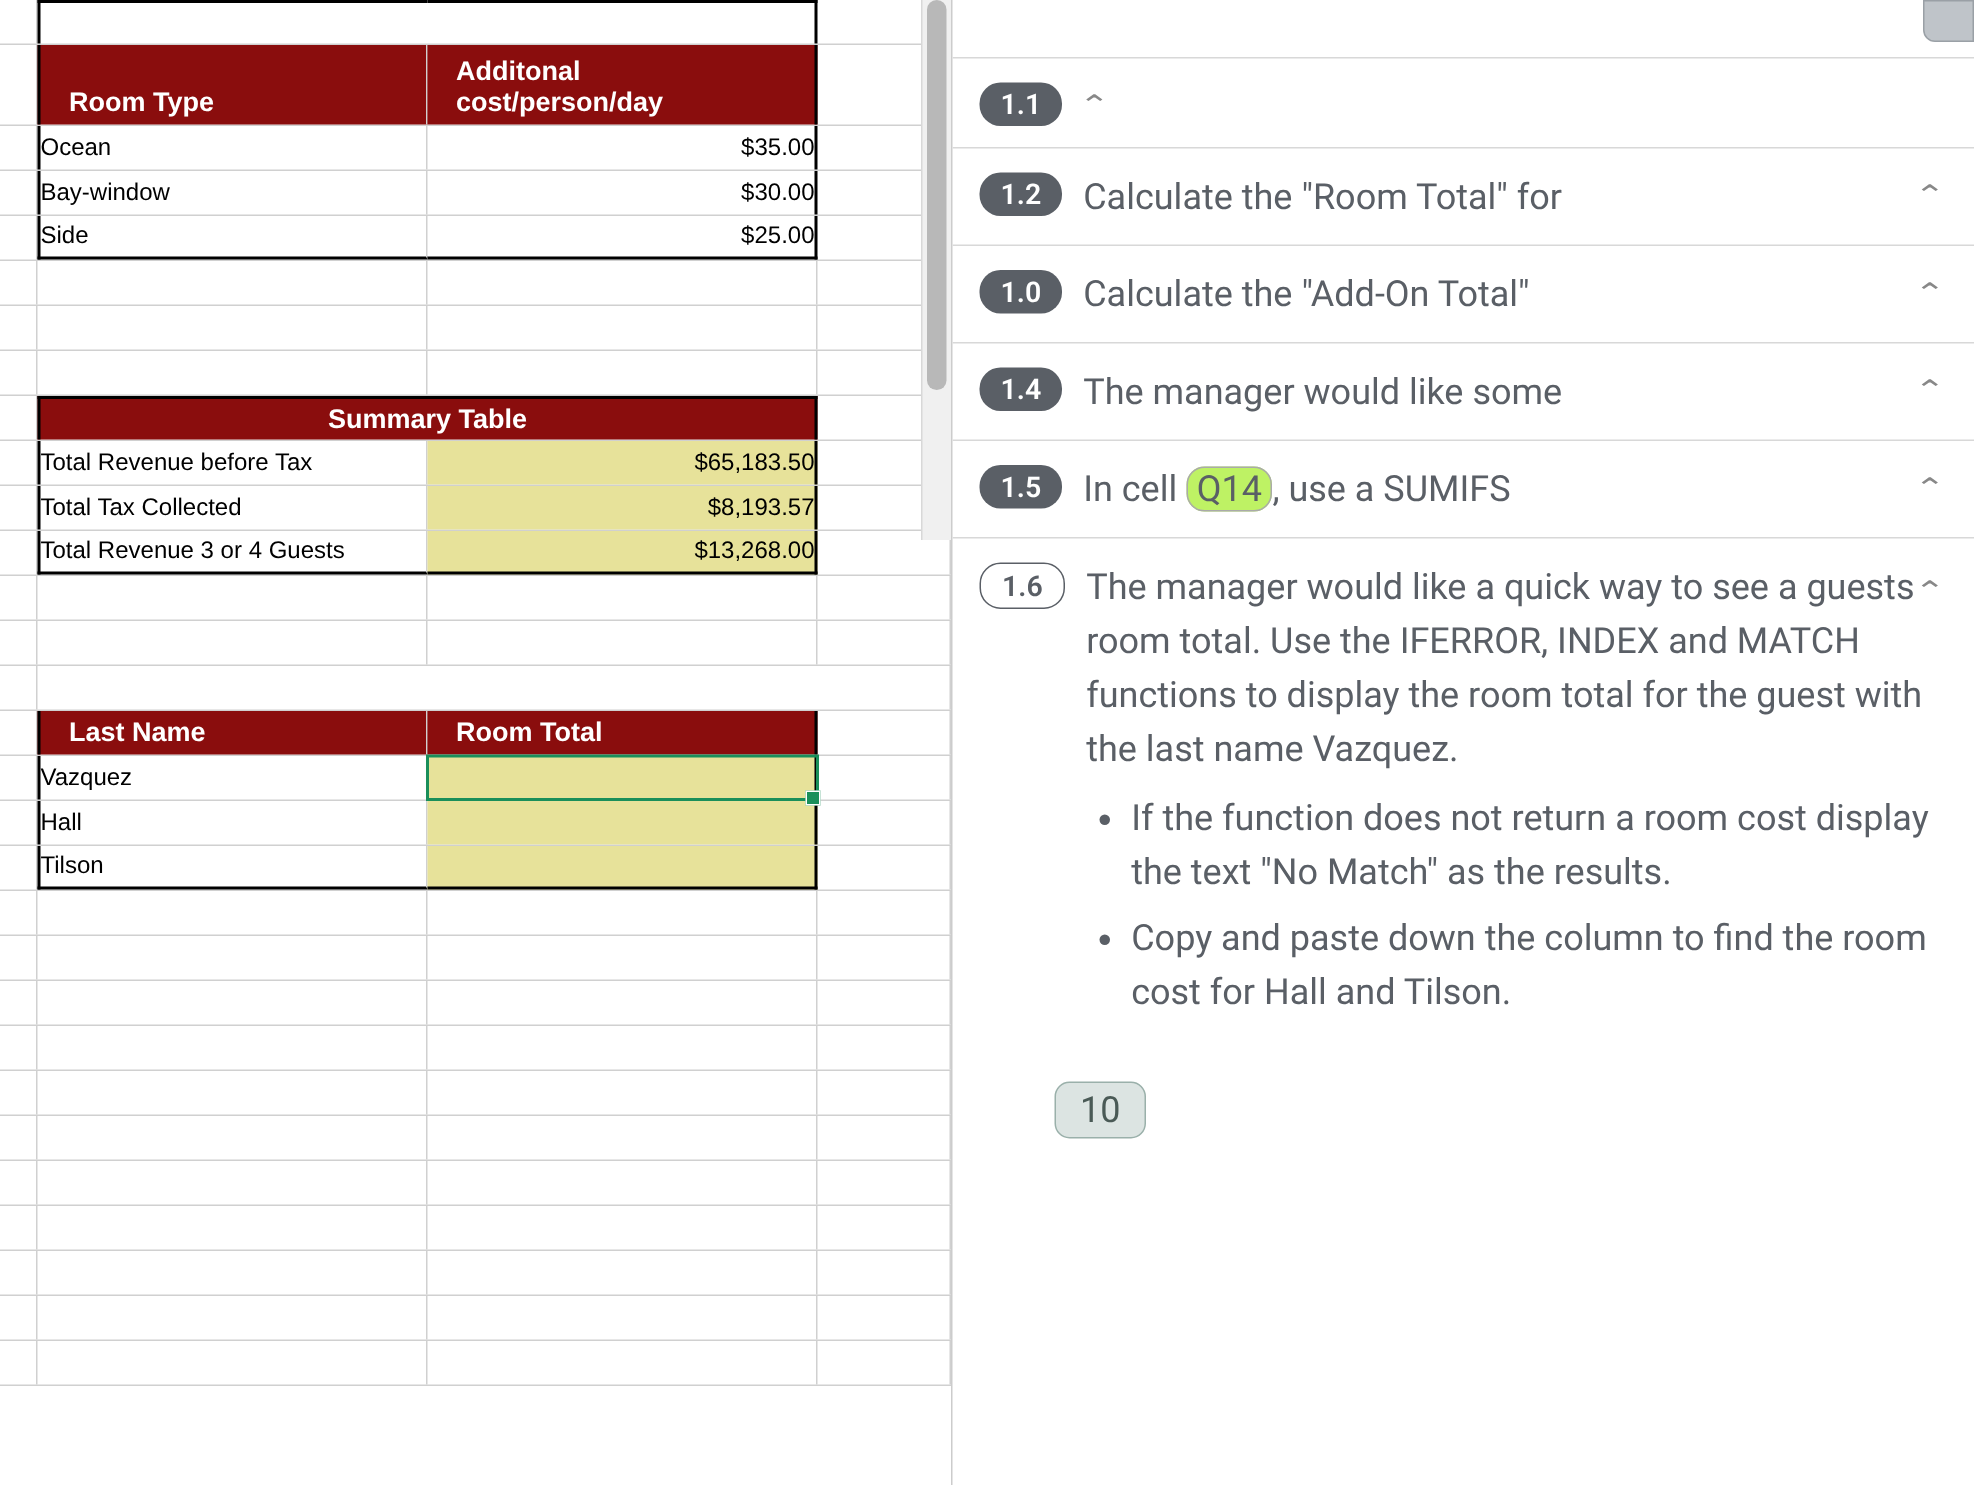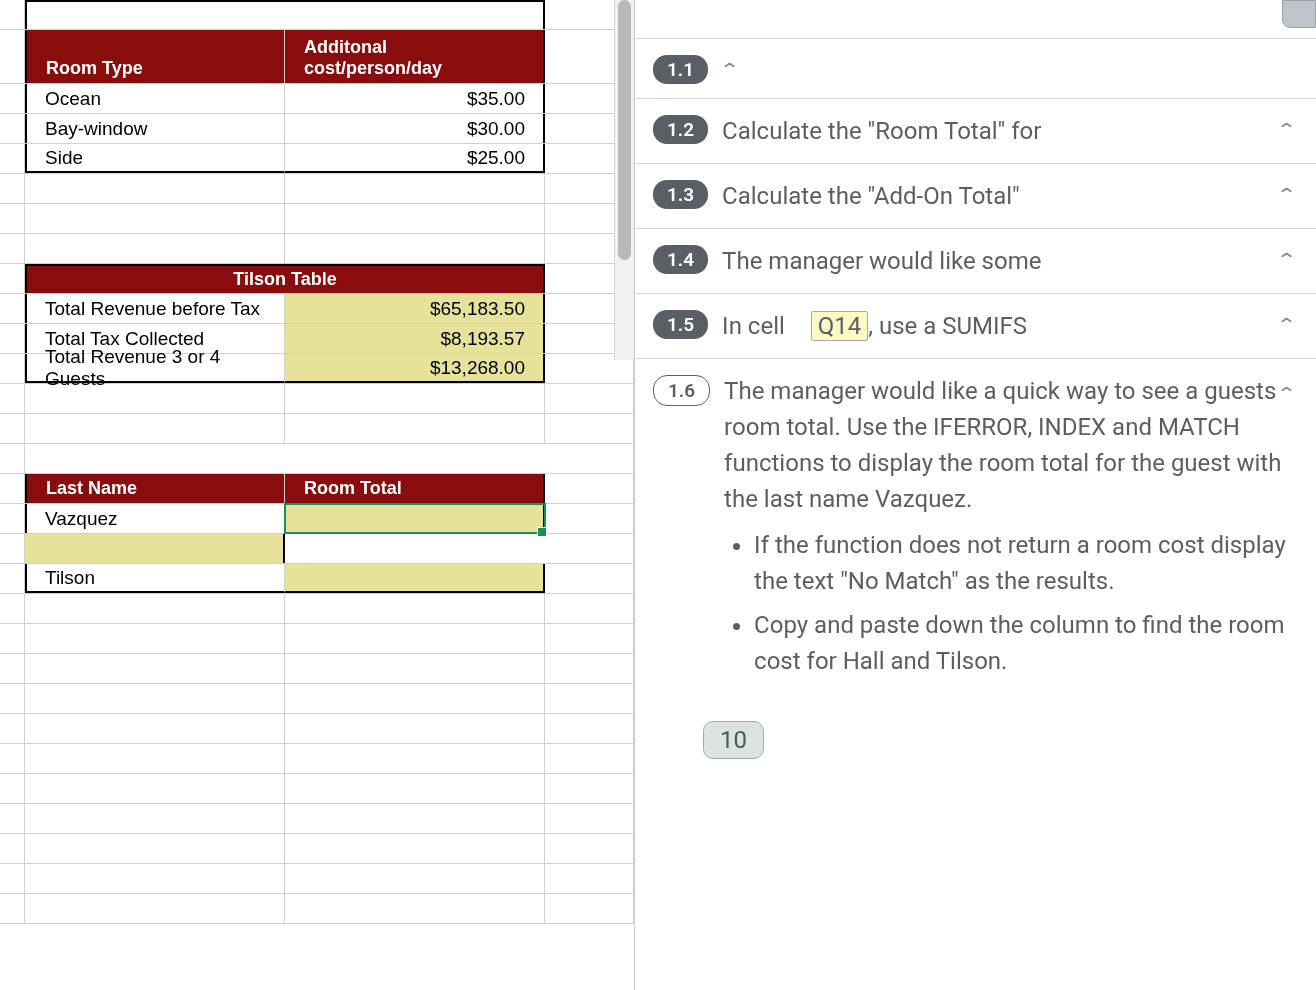--- a/index.html
+++ b/index.html
@@ -36,24 +36,24 @@
     color: #fff;
     font-weight: bold;
     font-size: 18px;
     display: flex;
     align-items: center;
     padding: 0 19px;
   }
   .hdr.center { justify-content: center; }
   .hdr.right { justify-content: flex-end; }
   .cell {
-    font-size: 19px;
+    font-size: 16px;
     display: flex;
     align-items: center;
-    padding: 0 18px;
+    padding: 0 0;
   }
   .cell.right { justify-content: flex-end; text-align: center; }
   .yellow { background: #e7e29a; }
 
   .blk-top { border-top: 2.5px solid #000; }
   .blk-bottom { border-bottom: 2.5px solid #000; }
   .blk-left { border-left: 2.5px solid #000; }
   .blk-right { border-right: 2.5px solid #000; }
 
   .sel {
@@ -127,24 +127,23 @@
     border: 1.5px solid #5a5f66;
   }
   .task-text {
     flex: 1;
     color: #5a5f66;
     font-size: 24px;
     line-height: 1.5;
   }
   .task-text .cellref {
     border: 1.5px solid #aaa;
-    border-radius: 2px;
+    border-radius: 12px;
     padding: 0 6px;
-    background: #fef9c3;
-    margin-left: 20px;
+    background: #bef264;
   }
   .chev {
     flex-shrink: 0;
     color: #888;
     font-size: 18px;
     margin-top: 6px;
     transform: scaleX(1.4);
   }
   .task ul {
     margin: 10px 0 0 0;
@@ -234,21 +233,21 @@
       </div>
     <div class="row">
         <div class="col-a"></div>
         <div class="col-b"></div>
         <div class="col-c"></div>
         <div class="col-d"></div>
       </div>
 
     <div class="row">
       <div class="col-a"></div>
-      <div class="hdr center blk-left blk-right blk-top" style="width:520px">Tilson Table</div>
+      <div class="hdr center blk-left blk-right blk-top" style="width:520px">Summary Table</div>
       <div class="col-d"></div>
     </div>
 
     <div class="row">
       <div class="col-a"></div>
       <div class="col-b cell blk-left">Total Revenue before Tax</div>
       <div class="col-c cell right yellow blk-right">$65,183.50</div>
       <div class="col-d"></div>
     </div>
     <div class="row">
@@ -290,20 +289,21 @@
     </div>
 
     <div class="row">
       <div class="col-a"></div>
       <div class="col-b cell blk-left">Vazquez</div>
       <div class="col-c cell yellow blk-right sel"></div>
       <div class="col-d"></div>
     </div>
     <div class="row">
       <div class="col-a"></div>
+      <div class="col-b cell blk-left">Hall</div>
       <div class="col-c cell yellow blk-right"></div>
       <div class="col-d"></div>
     </div>
     <div class="row">
       <div class="col-a"></div>
       <div class="col-b cell blk-left blk-bottom">Tilson</div>
       <div class="col-c cell yellow blk-right blk-bottom"></div>
       <div class="col-d"></div>
     </div>
 
@@ -385,21 +385,21 @@
     <div class="task">
       <span class="badge">1.1</span>
       <span class="chev">⌃</span>
     </div>
     <div class="task">
       <span class="badge">1.2</span>
       <span class="task-text">Calculate the "Room Total" for</span>
       <span class="chev">⌃</span>
     </div>
     <div class="task">
-      <span class="badge">1.3</span>
+      <span class="badge">1.0</span>
       <span class="task-text">Calculate the "Add-On Total"</span>
       <span class="chev">⌃</span>
     </div>
     <div class="task">
       <span class="badge">1.4</span>
       <span class="task-text">The manager would like some</span>
       <span class="chev">⌃</span>
     </div>
     <div class="task">
       <span class="badge">1.5</span>

